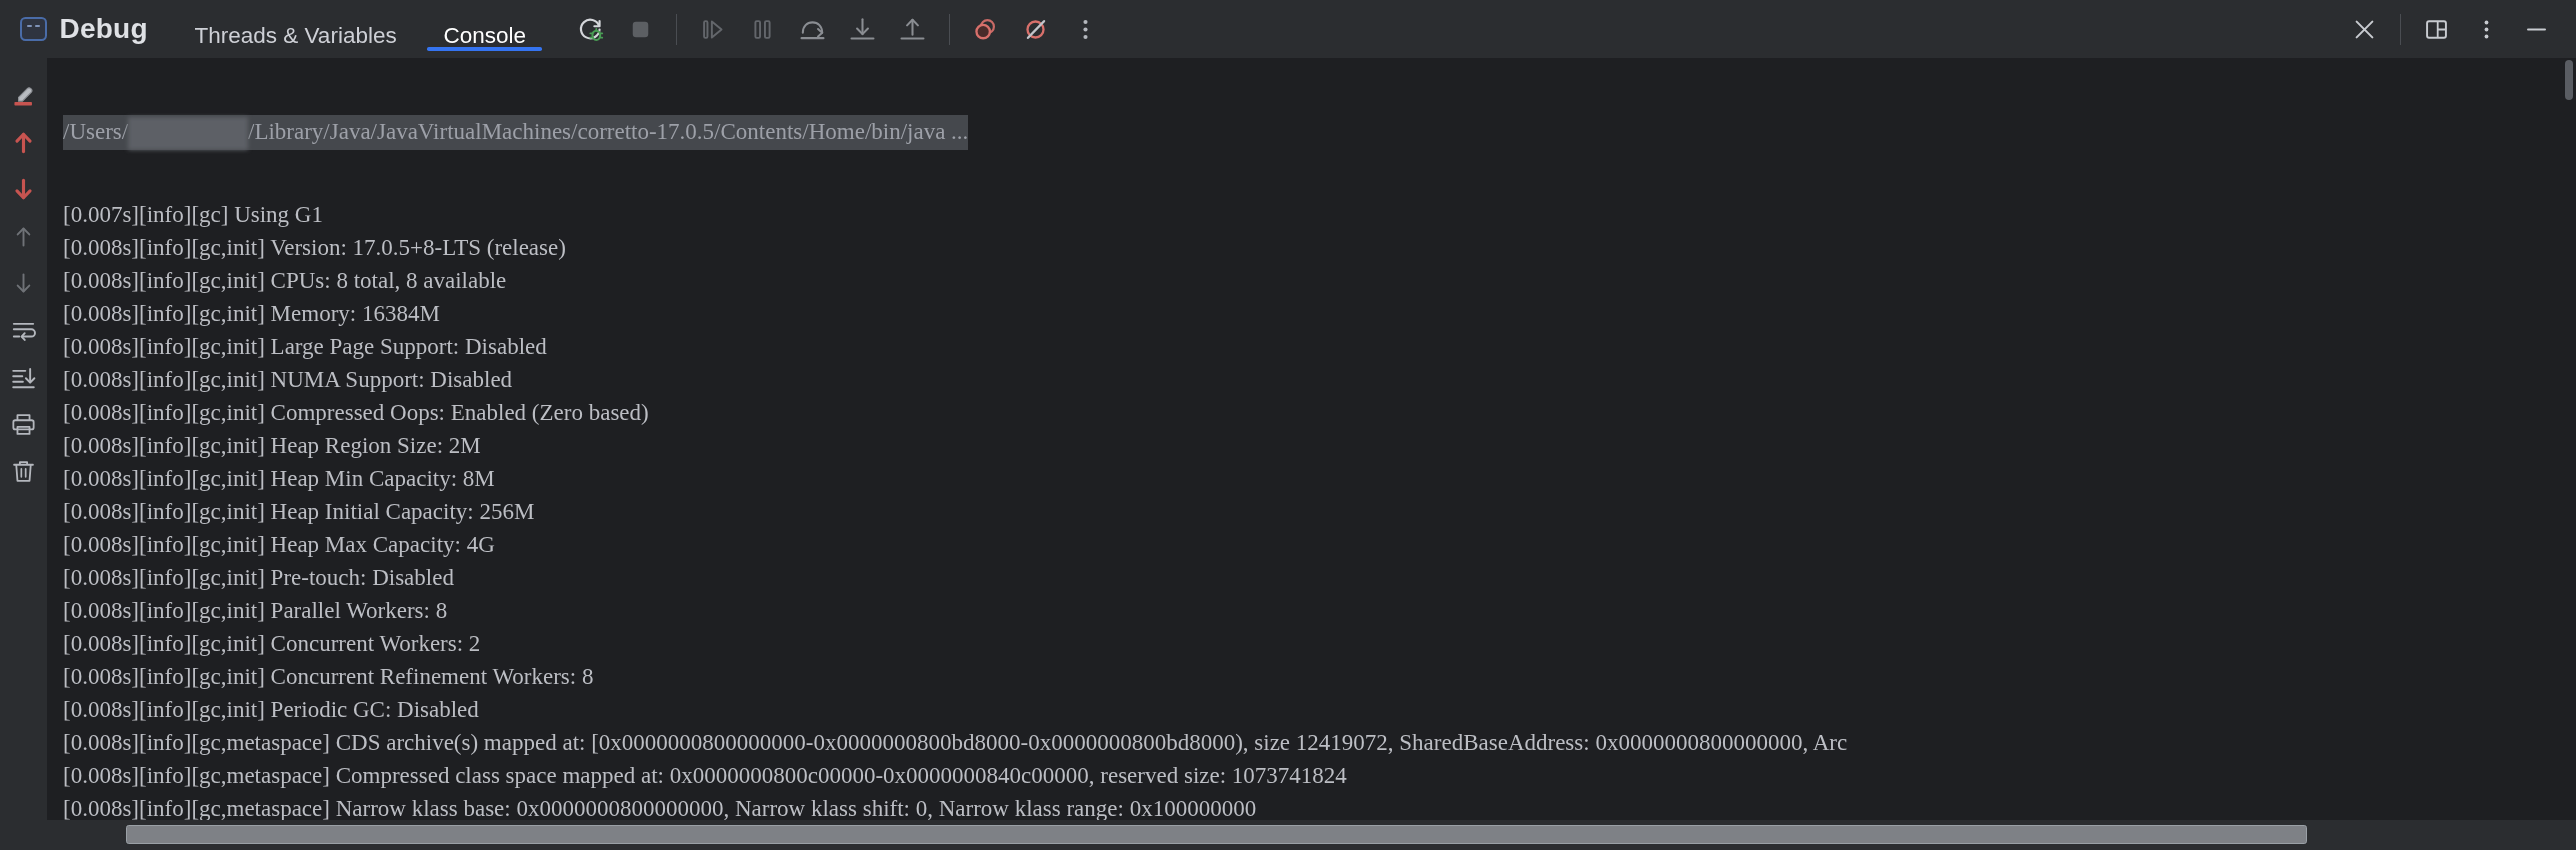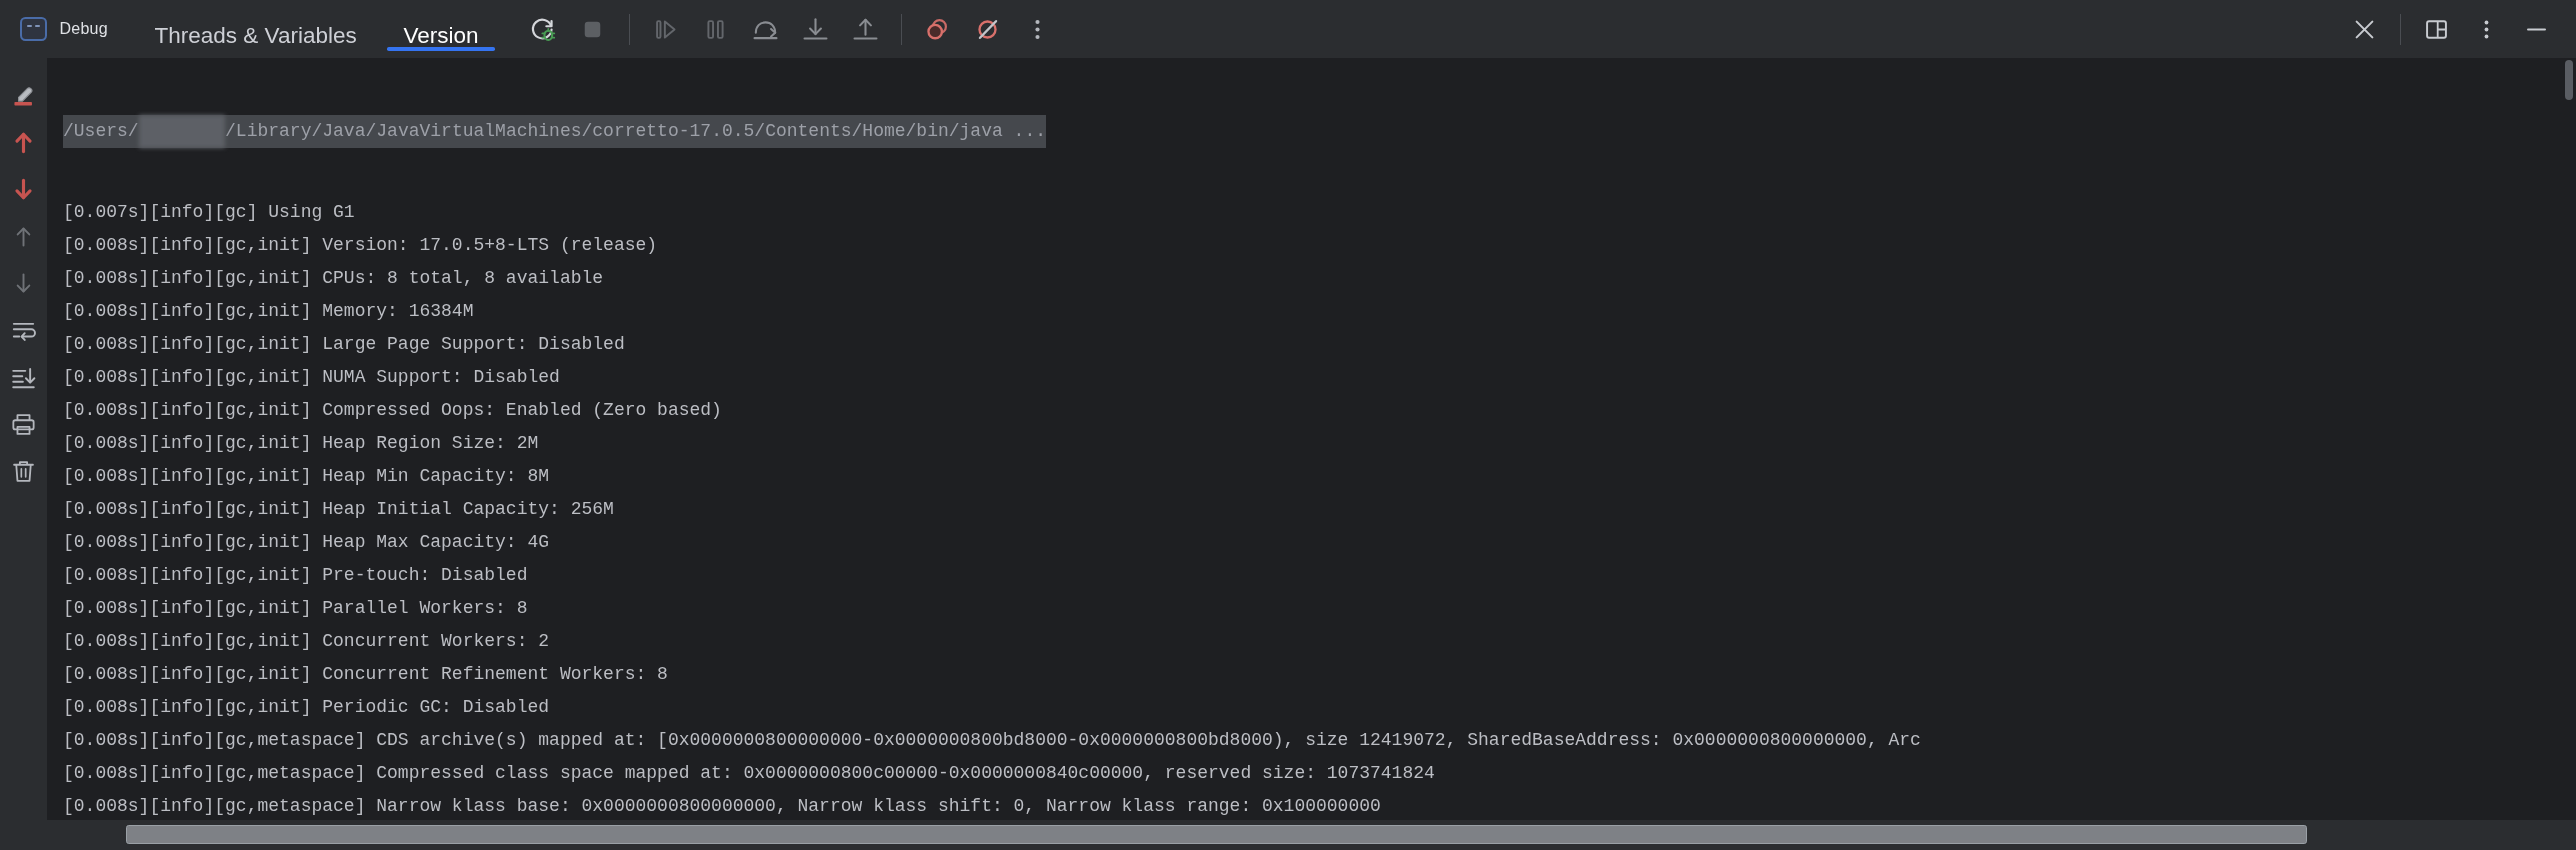--- a/index.html
+++ b/index.html
@@ -54,22 +54,22 @@
     position: absolute;
     top: 5.4px;
     width: 5.4px; height: 2.3px;
     background: #7f93b8;
     border-radius: 0.9px;
   }
   .debug-icon::before { left: 4.5px; }
   .debug-icon::after  { left: 12.6px; }
   .debug-label {
     color: #dfe1e5;
-    font-size: 16px;
-    font-weight: normal;
+    font-size: 28px;
+    font-weight: bold;
     letter-spacing: 0.2px;
     white-space: nowrap;
   }
   .tab {
     color: #ced0d6;
     font-size: 22.5px;
     padding: 0 23.4px;
     height: 44px;
     line-height: 58px;
     white-space: nowrap;
@@ -151,22 +151,22 @@
     overflow: hidden;
   }
   .console {
     position: absolute;
     left: 0; top: 0; right: 0; bottom: 0;
     padding: 9px 0 0 0;
     overflow: hidden;
     white-space: pre;
   }
   .logline {
-    font-family: Liberation Mono, monospace;
-    font-size: 18px;
+    font-family: Liberation Serif, serif;
+    font-size: 23px;
     line-height: 33px;
     color: #bcbec4;
     white-space: pre;
     padding-left: 16px;
     letter-spacing: 0px;
   }
   .logline.cmd {
     color: #9da0a8;
     display: inline-block;
     background: #45484d;
@@ -243,21 +243,21 @@
   <div class="topbar">
 
     <div class="topbar-left">
 
       <div class="debug-chip">
         <span class="debug-icon"></span>
         <span class="debug-label">Debug</span>
       </div>
 
       <div class="tab">Threads &amp; Variables</div>
-      <div class="tab selected">Version</div>
+      <div class="tab selected">Console</div>
 
       <div class="tb-icons">
 
         <div class="tb-btn">
           <span>
             <svg width="31" height="31" viewBox="0 0 24 24" fill="none">
               <path d="M19 5.5v4h-4" stroke="#d4d6da" stroke-width="1.7" stroke-linecap="round" stroke-linejoin="round"></path>
               <path d="M18.6 9.2A7.2 7.2 0 1 0 19 12" stroke="#d4d6da" stroke-width="1.7" stroke-linecap="round" fill="none"></path>
               <ellipse cx="16.5" cy="16.5" rx="3" ry="3.6" stroke="#499c54" stroke-width="1.6" fill="none"></ellipse>
               <path d="M16.5 13v-1.4M13.5 15h-1.6M19.5 15h1.6M13.5 18.3h-1.6M19.5 18.3h1.6" stroke="#499c54" stroke-width="1.4" stroke-linecap="round"></path>

